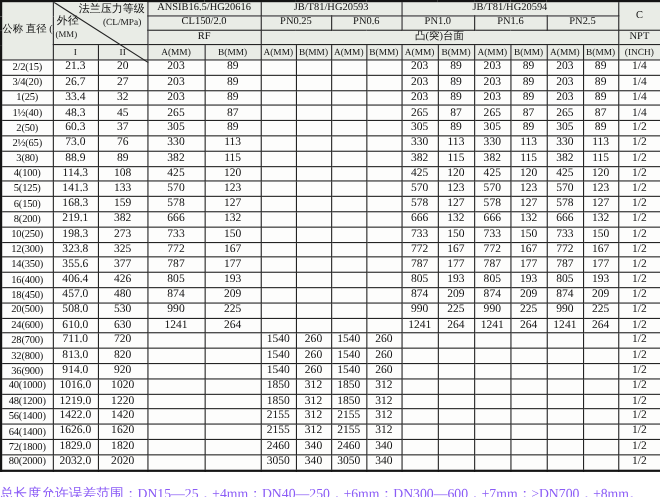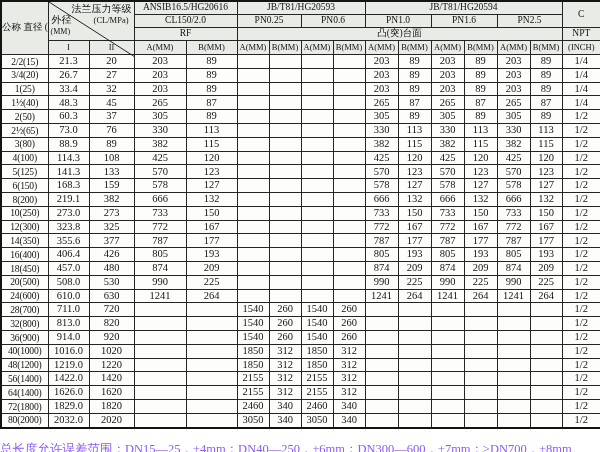--- a/index.html
+++ b/index.html
@@ -329,21 +329,21 @@
           <td>666</td>
           <td>132</td>
           <td>666</td>
           <td>132</td>
           <td>666</td>
           <td>132</td>
           <td>1/2</td>
         </tr>
         <tr>
           <td>10(250)</td>
-          <td>273.0</td>
+          <td>198.3</td>
           <td>273</td>
           <td>733</td>
           <td>150</td>
           <td></td>
           <td></td>
           <td></td>
           <td></td>
           <td>733</td>
           <td>150</td>
           <td>733</td>

